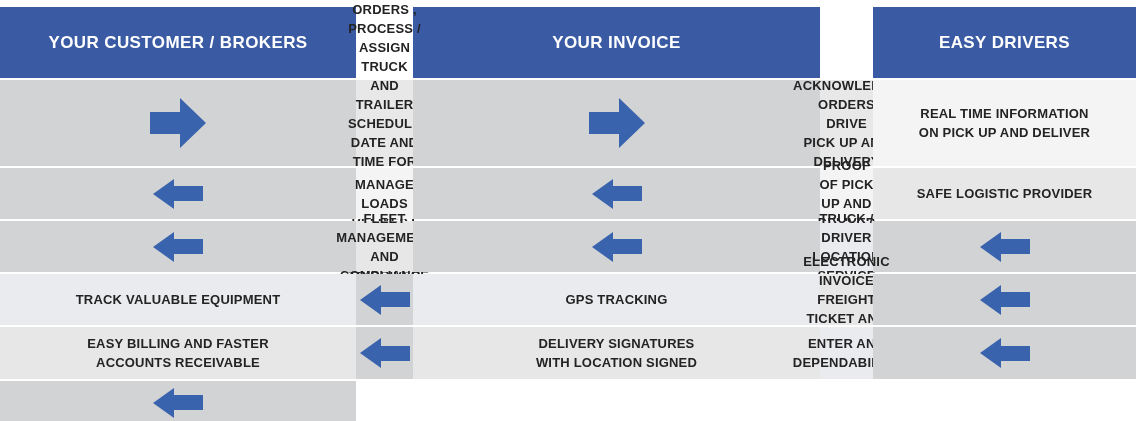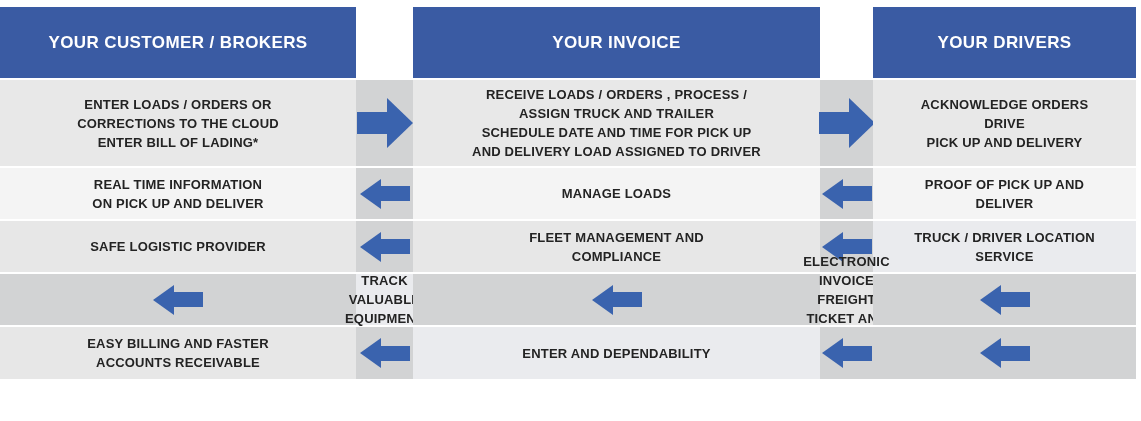--- a/index.html
+++ b/index.html
@@ -99,28 +99,23 @@
 
     <div class="hcell">
         <span>YOUR CUSTOMER / BROKERS</span>
       </div>
     <div class="hgap"></div>
     <div class="hcell">
         <span>YOUR INVOICE</span>
       </div>
     <div class="hgap"></div>
     <div class="hcell">
-        <span>YOUR DRIVERS</span>
-      </div>
-
-    <div class="cell bg-a">
-        <span>ENTER LOADS / ORDERS OR
-CORRECTIONS TO THE CLOUD
-ENTER BILL OF LADING*</span>
-      </div>
+        <span>EASY DRIVERS</span>
+      </div>
+
     <div class="gutter">
         <div class="arrow big right">
           <span class="tail"></span>
           <span class="head"></span>
         </div>
       </div>
     <div class="cell bg-a">
         <span>RECEIVE LOADS / ORDERS , PROCESS /
 ASSIGN TRUCK AND TRAILER
 SCHEDULE DATE AND TIME FOR PICK UP
@@ -194,40 +189,47 @@
       </div>
     <div class="cell bg-d">
         <span>TRACK VALUABLE EQUIPMENT</span>
       </div>
     <div class="gutter">
         <div class="arrow left">
           <span class="head"></span>
           <span class="tail"></span>
         </div>
       </div>
+    <div class="cell bg-d">
+        <span>GPS TRACKING</span>
+      </div>
 
     <div class="cell bg-c">
         <span>ELECTRONIC INVOICE
 FREIGHT TICKET AND POD</span>
       </div>
     <div class="gutter">
         <div class="arrow left">
           <span class="head"></span>
           <span class="tail"></span>
         </div>
       </div>
     <div class="cell bg-c">
         <span>EASY BILLING AND FASTER
 ACCOUNTS RECEIVABLE</span>
       </div>
     <div class="gutter">
         <div class="arrow left">
           <span class="head"></span>
           <span class="tail"></span>
         </div>
+      </div>
+    <div class="cell bg-c">
+        <span>DELIVERY SIGNATURES
+WITH LOCATION SIGNED</span>
       </div>
 
     <div class="cell bg-d">
         <span>ENTER AND DEPENDABILITY</span>
       </div>
     <div class="gutter">
         <div class="arrow left">
           <span class="head"></span>
           <span class="tail"></span>
         </div>

